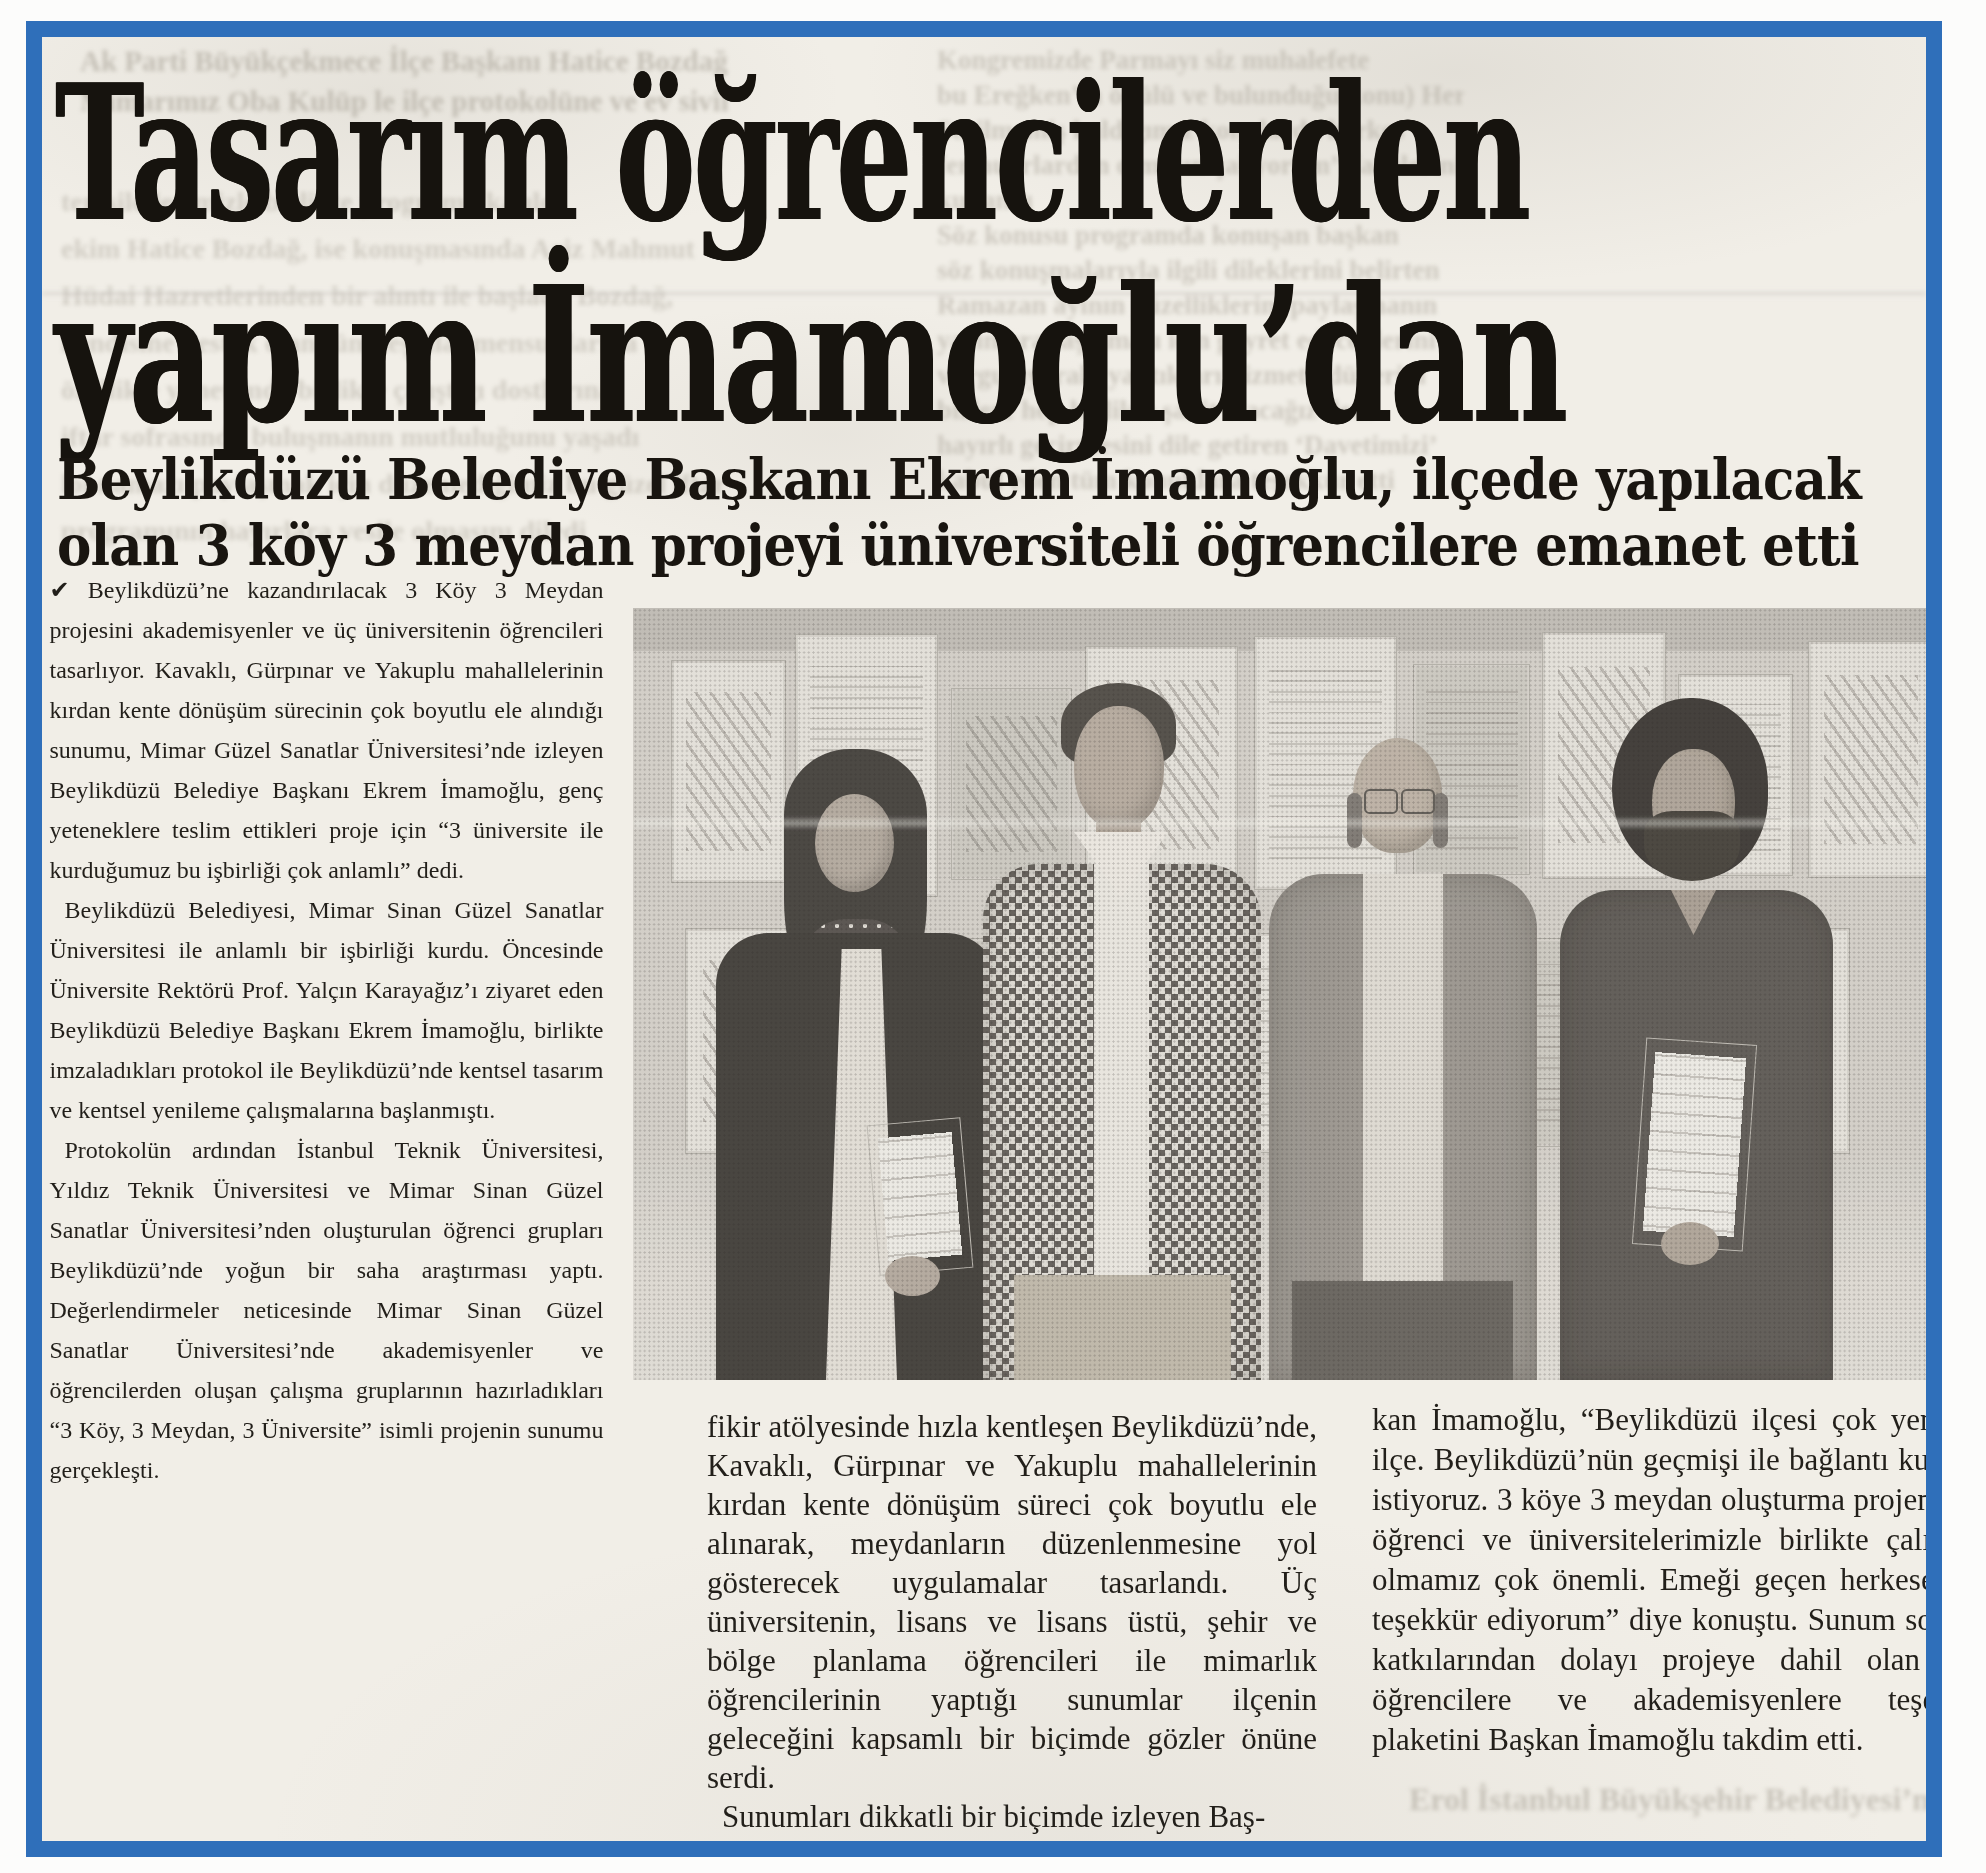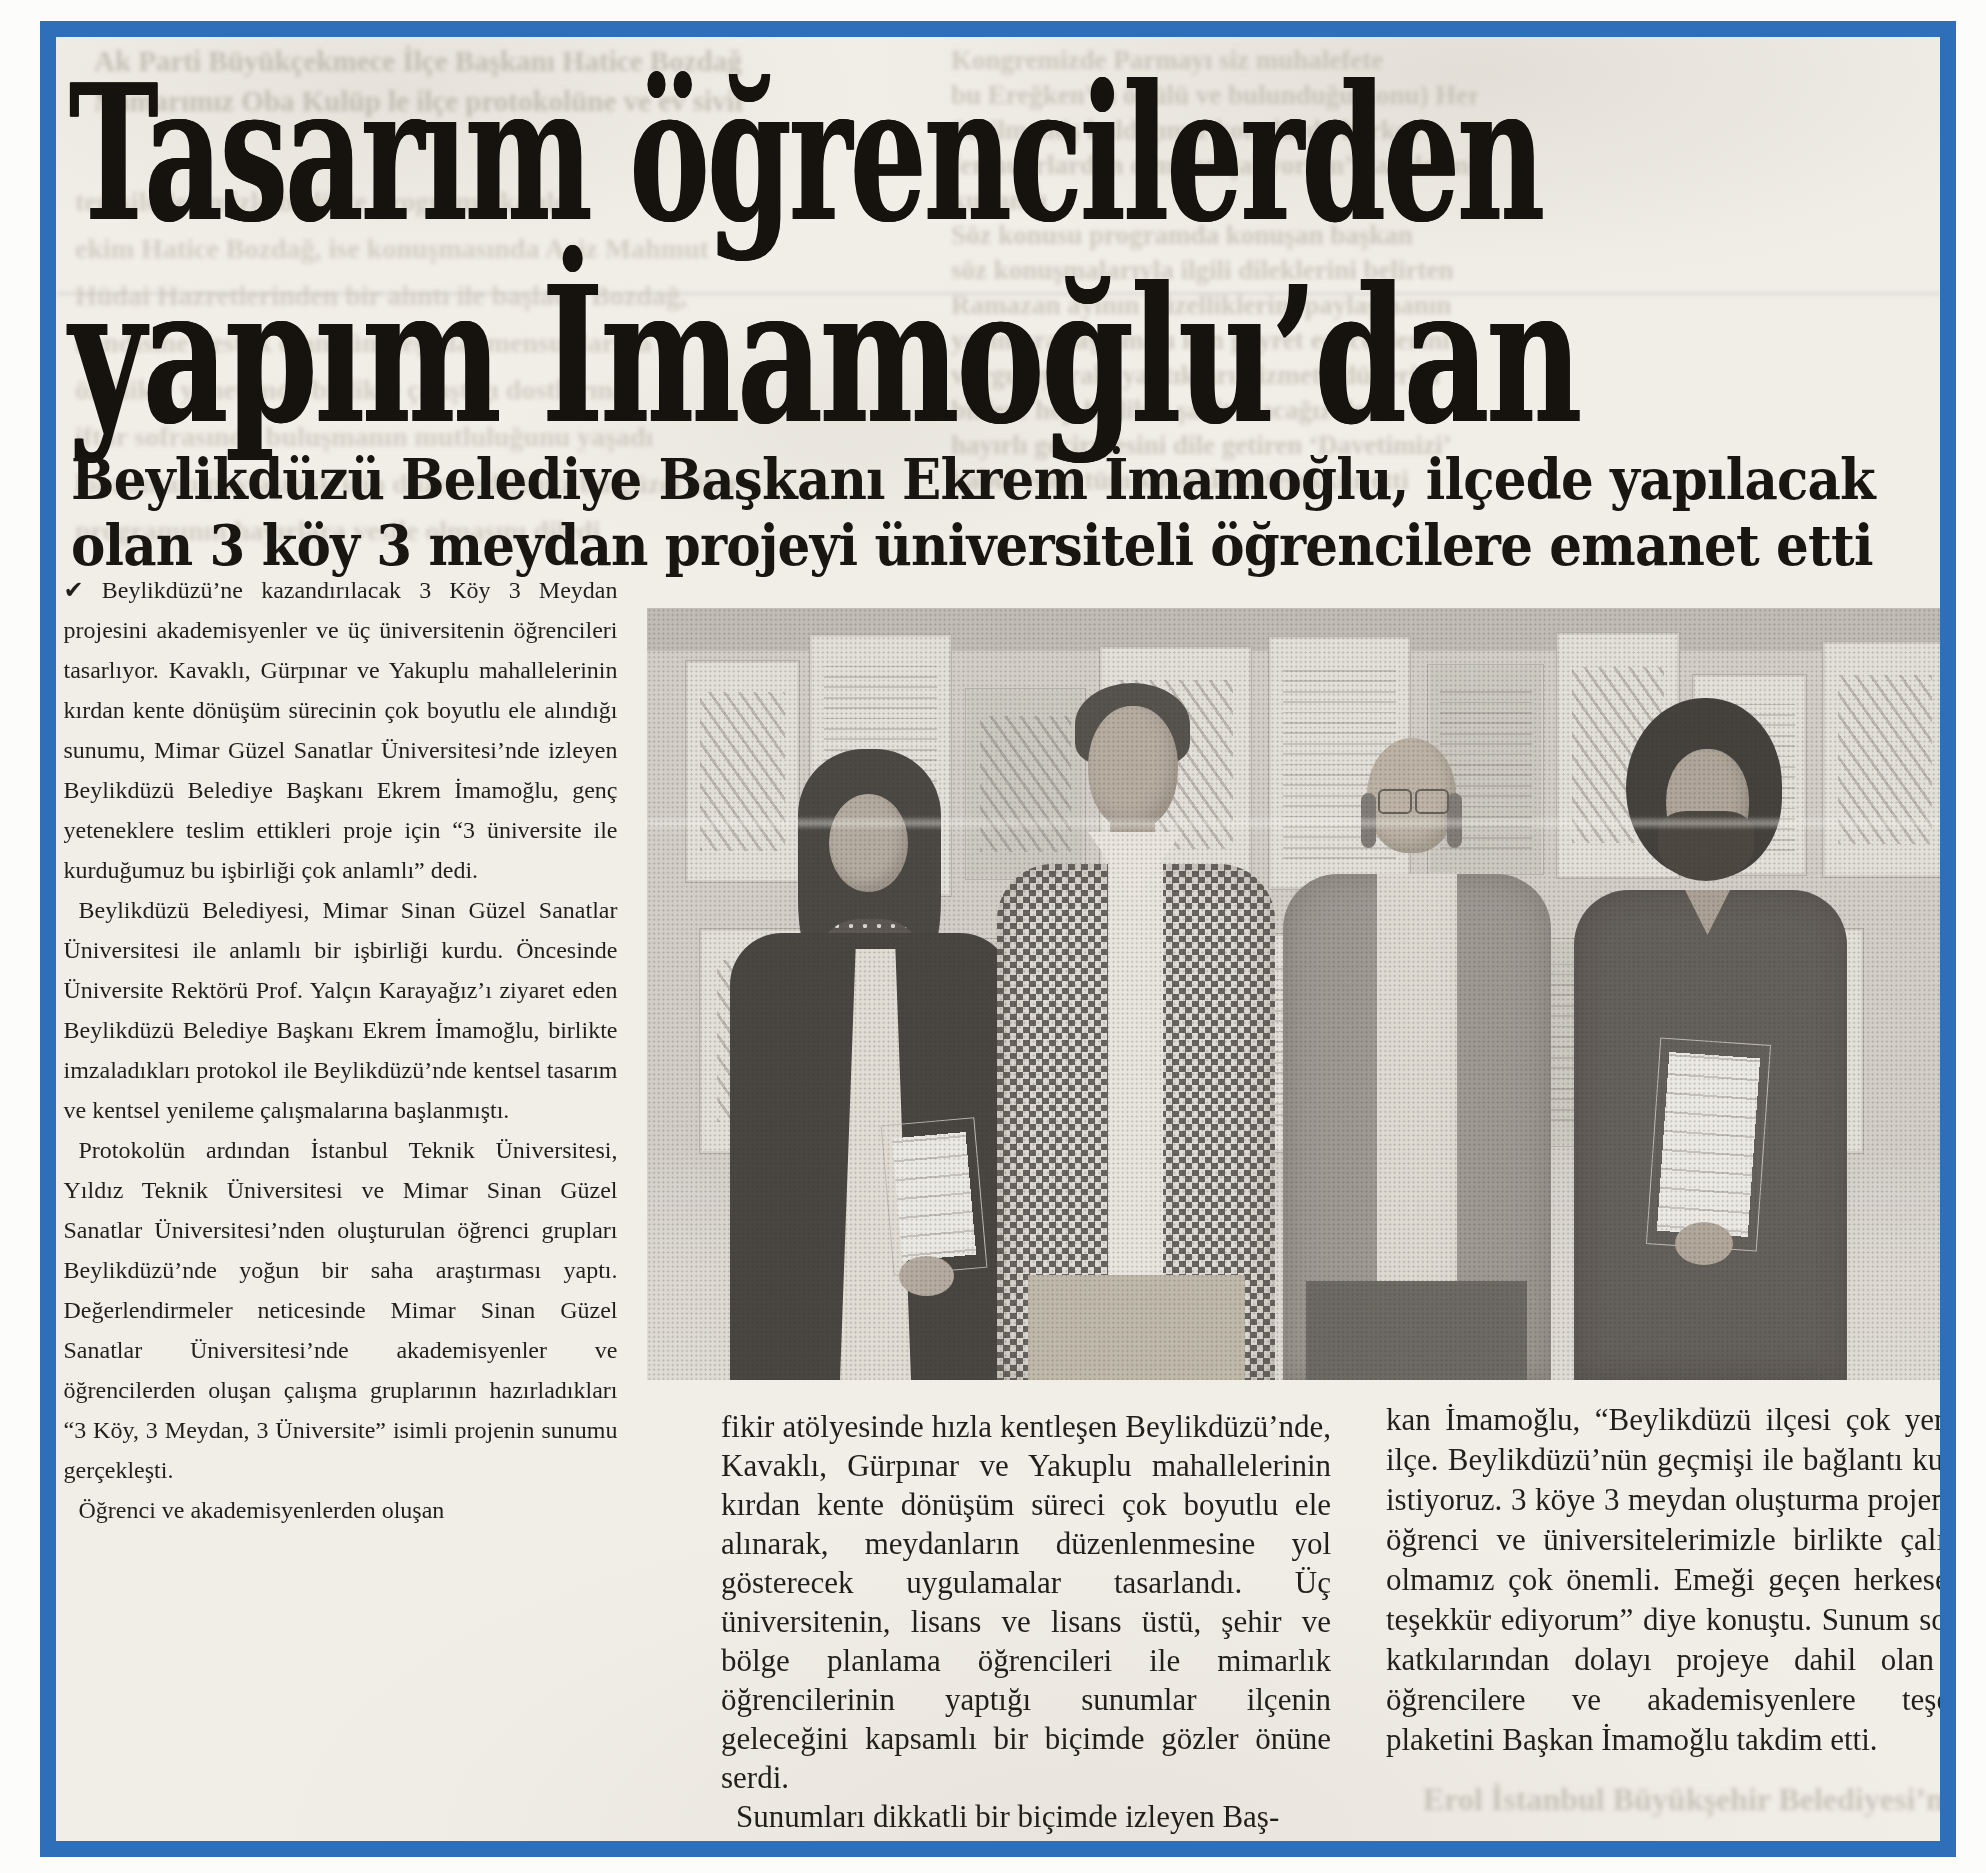--- a/index.html
+++ b/index.html
@@ -1,18 +1,18 @@
 <!DOCTYPE html>
 <html style="font-size:15px"><head>
 <meta charset="utf-8">
 <style>
   html,body{margin:0;padding:0;background:#fbfbfa;}
   .canvas{position:relative;width:1987px;height:1874px;background:#fcfcfb;overflow:hidden;
           font-family:"Liberation Serif", serif;}
-  .frame{position:absolute;left:40px;top:21px;width:1916px;height:1836px;box-sizing:border-box;
+  .frame{position:absolute;left:26px;top:21px;width:1916px;height:1836px;box-sizing:border-box;
          border:16px solid #2f6fba;background:#f1eee7;}
   .paper{position:absolute;inset:0;overflow:hidden;background-color:#f1eee7;
     background-image:
       radial-gradient(847px 301px at 75% 2%, rgba(168,163,152,.20), transparent 70%),
       radial-gradient(659px 245px at 18% 3%, rgba(168,163,152,.16), transparent 70%),
       radial-gradient(471px 188px at 42% 22%, rgba(168,163,152,.12), transparent 70%),
       radial-gradient(1130px 471px at 55% 100%, rgba(178,172,161,.14), transparent 72%);}
   .crease{position:absolute;left:0;right:0;height:9.4px;
     background:linear-gradient(rgba(255,255,255,.45), rgba(138,132,121,.20), rgba(255,255,255,.4));
     filter:blur(1.9px);}
@@ -113,21 +113,20 @@
         <span>Beylikdüzü Belediye Başkanı Ekrem İmamoğlu, ilçede yapılacak</span>
       </div>
       <div class="subhl" id="sub2">
         <span>olan 3 köy 3 meydan projeyi üniversiteli öğrencilere emanet etti</span>
       </div>
 
       <div class="col col-left">
           <p>✔  Beylikdüzü’ne kazandırılacak 3 Köy 3 Meydan projesini akademisyenler ve üç üniversitenin öğrencileri tasarlıyor. Kavaklı, Gürpınar ve Yakuplu mahallelerinin kırdan kente dönüşüm sürecinin çok boyutlu ele alındığı sunumu, Mimar Güzel Sanatlar Üniversitesi’nde izleyen Beylikdüzü Belediye Başkanı Ekrem İmamoğlu, genç yeteneklere teslim ettikleri proje için “3 üniversite ile kurduğumuz bu işbirliği çok anlamlı” dedi.</p>
           <p>Beylikdüzü Belediyesi, Mimar Sinan Güzel Sanatlar Üniversitesi ile anlamlı bir işbirliği kurdu. Öncesinde Üniversite Rektörü Prof. Yalçın Karayağız’ı ziyaret eden Beylikdüzü Belediye Başkanı Ekrem İmamoğlu, birlikte imzaladıkları protokol ile Beylikdüzü’nde kentsel tasarım ve kentsel yenileme çalışmalarına başlanmıştı.</p>
           <p>Protokolün ardından İstanbul Teknik Üniversitesi, Yıldız Teknik Üniversitesi ve Mimar Sinan Güzel Sanatlar Üniversitesi’nden oluşturulan öğrenci grupları Beylikdüzü’nde yoğun bir saha araştırması yaptı. Değerlendirmeler neticesinde Mimar Sinan Güzel Sanatlar Üniversitesi’nde akademisyenler ve öğrencilerden oluşan çalışma gruplarının hazırladıkları “3 Köy, 3 Meydan, 3 Üniversite” isimli projenin sunumu gerçekleşti.</p>
-          <p>Öğrenci ve akademisyenlerden oluşan</p>
         </div>
 
       <div class="photo">
 
         <div class="poster sketch" style="left:38px;top:52px;width:113px;height:221px;"></div>
         <div class="poster lines" style="left:162px;top:26px;width:141px;height:261px;"></div>
         <div class="poster dark sketch" style="left:318px;top:80px;width:119px;height:190px;"></div>
         <div class="poster sketch" style="left:452px;top:38px;width:151px;height:235px;"></div>
         <div class="poster lines" style="left:621px;top:28px;width:141px;height:252px;"></div>
         <div class="poster dark lines" style="left:780px;top:56px;width:115px;height:209px;"></div>

